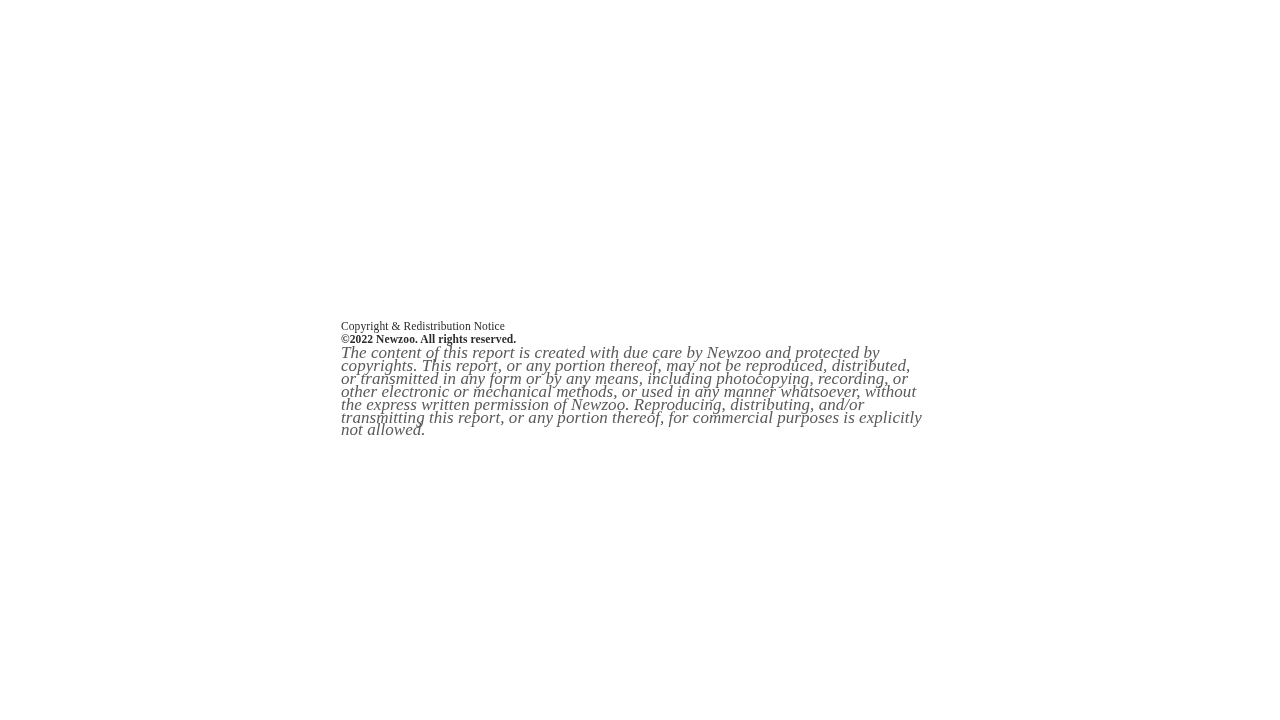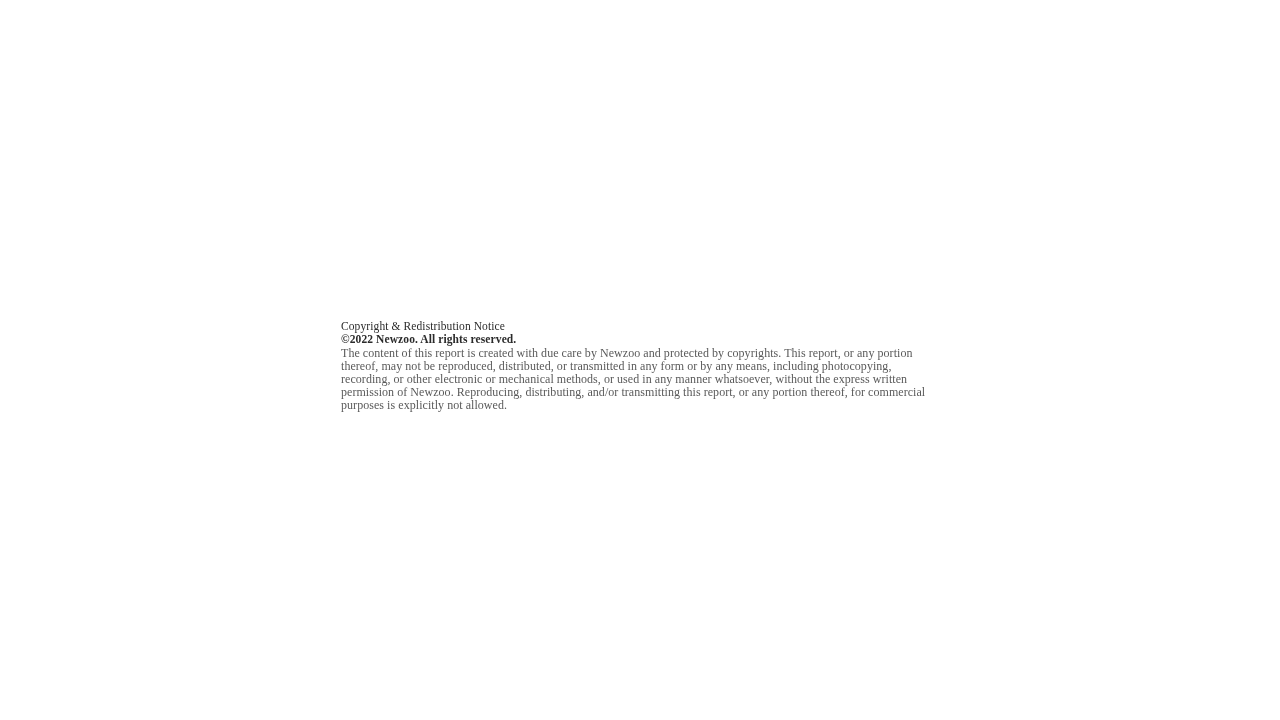--- a/index.html
+++ b/index.html
@@ -37,21 +37,22 @@
     font-family: "Liberation Serif", serif;
     font-size: 11.5px;
     line-height: 13px;
     color: #2b2b2b;
     font-weight: 700;
     letter-spacing: 0.1px;
   }
   .notice-body {
     margin-top: 1px;
     font-family: "Liberation Serif", serif;
-    font-size: 12px;
+    font-style: italic;
+    font-size: 17px;
     line-height: 12.9px;
     color: #5a5a5a;
     width: 588px;
     text-align: left;
     letter-spacing: 0.05px;
   }
 </style>
 </head>
 <body>
 

